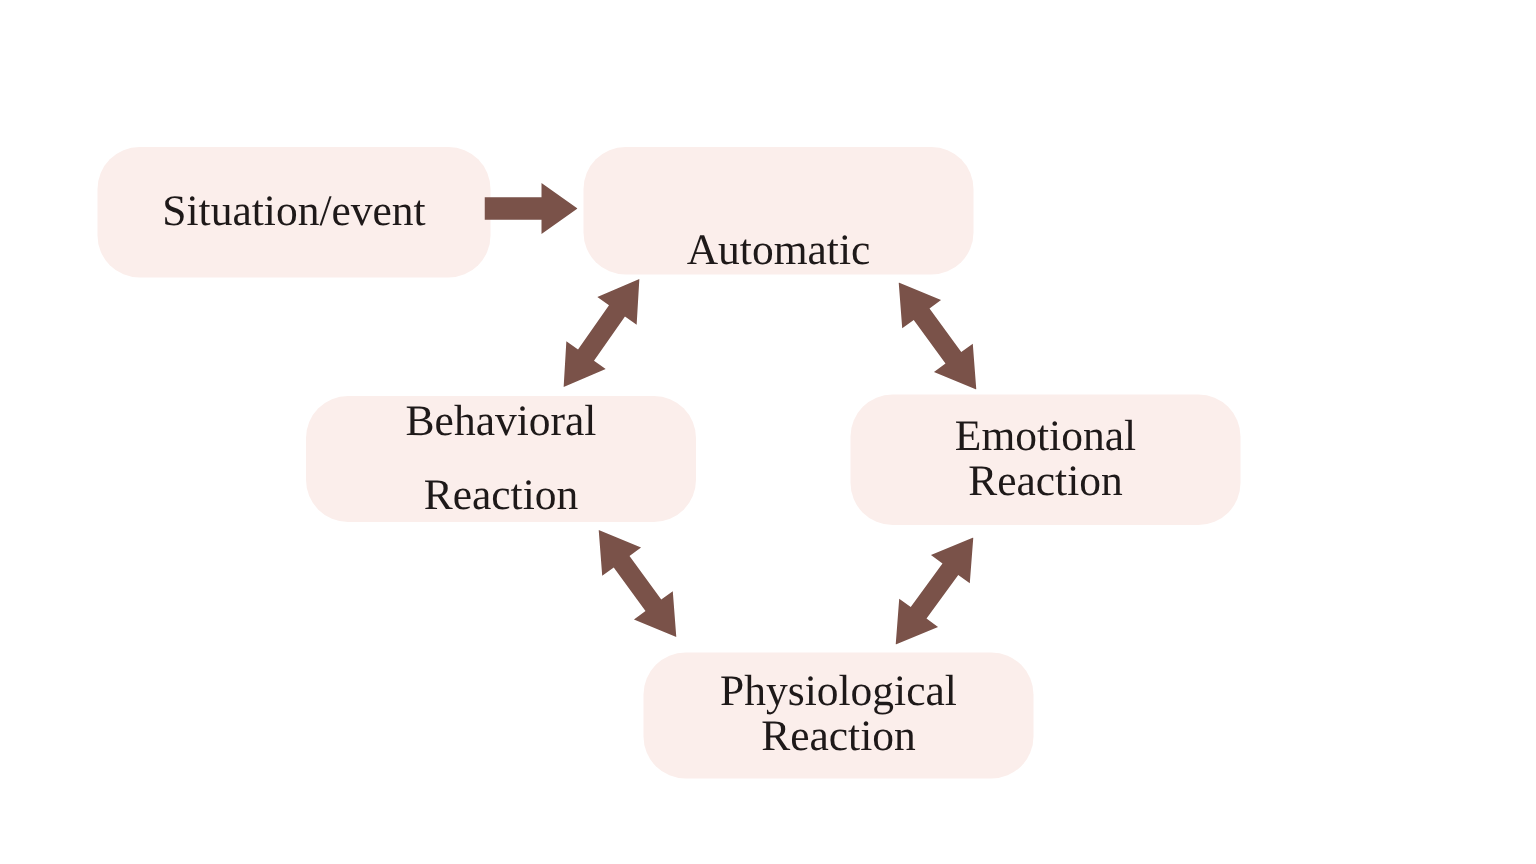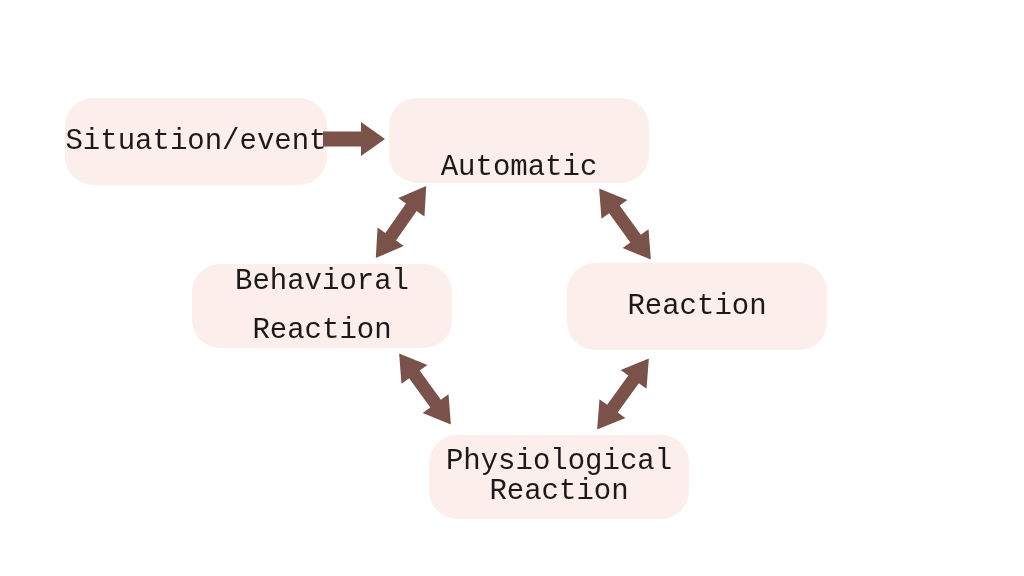--- a/index.html
+++ b/index.html
@@ -9,39 +9,39 @@
     --text-color: #1e1919;
   }
   * { margin: 0; padding: 0; box-sizing: border-box; }
   html, body { background: var(--bg); }
   .canvas {
     position: relative;
     width: 1024px;
     height: 576px;
     background: var(--bg);
     overflow: hidden;
-    font-family: Liberation Mono, monospace;
+    font-family: Liberation Serif, serif;
     color: var(--text-color);
   }
   .node {
     position: absolute;
     background: var(--box-fill);
     border-radius: 28px;
     display: flex;
     flex-direction: column;
     align-items: center;
     justify-content: center;
     text-align: center;
     font-size: 29px;
     line-height: 1.02;
   }
   .node span { display: block; }
   #node-situation      { left: 65px;  top: 98px;  width: 262px; height: 87px; }
   #node-automatic      { left: 389px; top: 98px;  width: 260px; height: 85px; justify-content: flex-end; }
-  #node-behavioral     { left: 192px; top: 264px; width: 260px; height: 84px; gap: 19px; }
+  #node-behavioral     { left: 204px; top: 264px; width: 260px; height: 84px; gap: 19px; }
   #node-emotional      { left: 567px; top: 263px; width: 260px; height: 87px; }
   #node-physiological  { left: 402px; top: 435px; width: 260px; height: 84px; margin-left: 27px; }
   .arrow { position: absolute; }
   .arrow svg { display: block; width: 100%; height: 100%; }
   .arrow path { fill: var(--arrow-color); }
   #arrow-situation-automatic  { left: 323px; top: 121px; width: 62px; height: 36px; }
   #arrow-automatic-behavioral { left: 357px; top: 203px; width: 88px; height: 38px; transform: rotate(-55deg); }
   #arrow-automatic-emotional  { left: 581px; top: 205px; width: 88px; height: 38px; transform: rotate(54deg); }
   #arrow-behavioral-physio    { left: 381px; top: 370px; width: 88px; height: 38px; transform: rotate(54deg); }
   #arrow-emotional-physio     { left: 579px; top: 375px; width: 88px; height: 38px; transform: rotate(126deg); }
@@ -58,20 +58,21 @@
   <div class="node" id="node-automatic">
     <span>Automatic</span>
   </div>
 
   <div class="node" id="node-behavioral">
     <span>Behavioral</span>
     <span>Reaction</span>
   </div>
 
   <div class="node" id="node-emotional">
+    <span>Emotional</span>
     <span>Reaction</span>
   </div>
 
   <div class="node" id="node-physiological">
     <span>Physiological</span>
     <span>Reaction</span>
   </div>
 
   <div class="arrow" id="arrow-situation-automatic">
     <svg viewBox="0 0 62 36" xmlns="http://www.w3.org/2000/svg">

